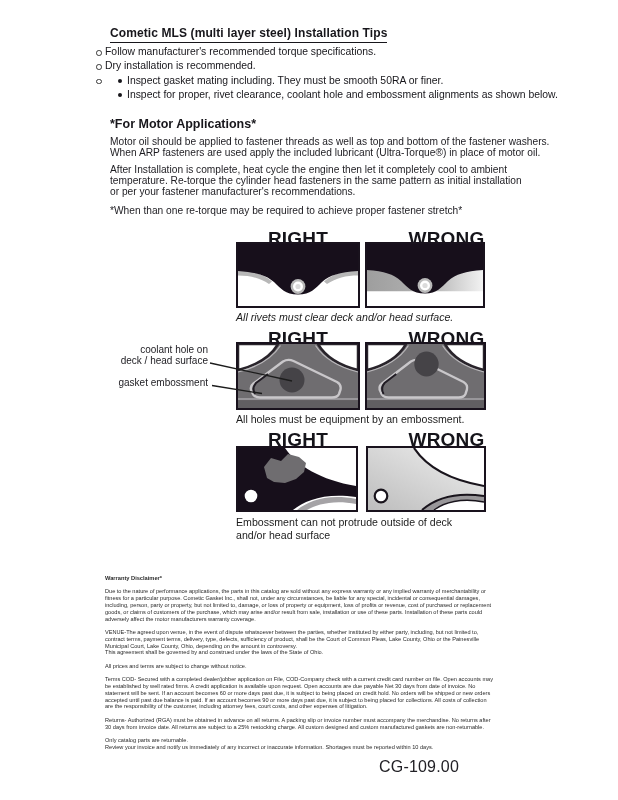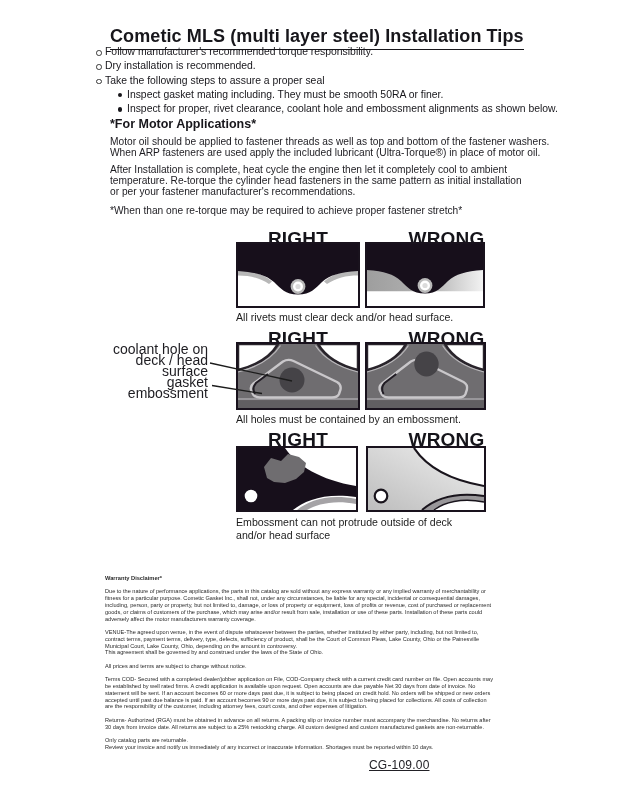--- a/index.html
+++ b/index.html
@@ -1,21 +1,21 @@
 <!DOCTYPE html>
 <html><head>
 <meta charset="utf-8">
 <style>
   html,body{margin:0;padding:0;}
   body{width:618px;height:800px;background:#ffffff;overflow:hidden;
        font-family:"Liberation Sans","DejaVu Sans",sans-serif;color:#17161b;}
   .page{position:relative;width:618px;height:800px;background:#fff;}
 
   
-  .title{position:absolute;left:110px;top:26px;font-size:18px;font-weight:700;
+  .title{position:absolute;left:110px;top:26px;font-size:12px;font-weight:700;
          letter-spacing:.1px;border-bottom:1.6px solid #17161b;padding-bottom:2px;}
   .bullets{position:absolute;left:96px;top:45px;width:470px;font-size:10.4px;line-height:14.3px;}
   .b{position:relative;padding-left:9px;}
   .b.l2{margin-left:22px;}
   .marker{position:absolute;left:0;border-radius:50%;}
   .marker.open{top:5px;width:3.6px;height:3.6px;border:1px solid #3a3a3a;}
   .marker.dot{top:5.2px;width:4.4px;height:4.4px;background:#17161b;}
 
   
   .diesel-h{position:absolute;left:110px;top:117px;font-size:12.5px;font-weight:700;}
@@ -29,44 +29,44 @@
   .dcap{position:absolute;font-size:10.6px;line-height:12.6px;color:#1c1c1c;white-space:pre-line;}
   .dbox{position:absolute;border:2px solid #19121d;background:#fff;display:block;}
   .r1{top:242px;height:62px;} .r2{top:342px;height:64px;} .r3{top:446px;height:62px;}
   .bxL1{left:236px;width:120px;} .bxR1{left:365px;width:116px;}
   .bxL2{left:236px;width:120px;} .bxR2{left:365px;width:117px;}
   .bxL3{left:236px;width:118px;} .bxR3{left:366px;width:116px;}
   .lw1{top:228px;} .lw2{top:328px;} .lw3{top:429px;}
   .lcL{left:236px;width:124px;} .lcR{left:386px;width:121px;}
 
   
-  .annot{position:absolute;left:96px;width:112px;text-align:right;font-size:14px;
+  .annot{position:absolute;left:96px;width:112px;text-align:right;font-size:10px;
          line-height:11px;white-space:pre-line;color:#1d1c21;}
   .an1{top:344px;} .an2{top:377px;}
   .leaders{position:absolute;left:96px;top:338px;width:200px;height:70px;z-index:6;pointer-events:none;}
 
   
   .legal{position:absolute;left:105px;top:575px;width:426px;font-size:5.6px;
          line-height:6.8px;color:#2a2a2a;}
   .legal .lh{font-weight:700;margin:0 0 6.6px 0;font-size:5.7px;}
   .legal p{margin:0 0 6.6px 0;white-space:pre-line;}
 
-  .pagenum{position:absolute;left:369px;top:758px;font-size:12px;color:#222126;letter-spacing:.2px;text-decoration:underline;}
+  .pagenum{position:absolute;left:379px;top:758px;font-size:16px;color:#222126;letter-spacing:.2px;}
 </style>
 </head>
 <body>
 
 <div class="page">
 
   <div class="title">Cometic MLS (multi layer steel) Installation Tips</div>
 
   <div class="bullets">
-    <div class="b l1"><span class="marker open"></span><span>Follow manufacturer's recommended torque responsibility.</span></div>
+    <div class="b l1"><span class="marker open"></span><span>Follow manufacturer's recommended torque specifications.</span></div>
     <div class="b l1"><span class="marker open"></span><span>Dry installation is recommended.</span></div>
-    <div class="b l1"><span class="marker open"></span><span>Take the following steps to assure a proper seal</span></div>
+    <div class="b l1"><span class="marker open"></span></div>
     <div class="b l2"><span class="marker dot"></span><span>Inspect gasket mating including.  They must be smooth 50RA or finer.</span></div>
     <div class="b l2"><span class="marker dot"></span><span>Inspect for proper, rivet clearance, coolant hole and embossment alignments as shown below.</span></div>
   </div>
 
   <div class="diesel-h">*For Motor Applications*</div>
   <div class="para p1">Motor oil should be applied to fastener threads as well as top and bottom of the fastener washers.
 When ARP fasteners are used apply the included lubricant (Ultra-Torque®) in place of motor oil.</div>
   <div class="para p2">After Installation is complete, heat cycle the engine then let it completely cool to ambient
 temperature. Re-torque the cylinder head fasteners in the same pattern as initial installation
 or per your fastener manufacturer's recommendations.</div>
@@ -93,21 +93,21 @@
       </linearGradient>
     </defs>
     <rect x="0" y="26" width="116" height="21.5" fill="url(#g1)"></rect>
     <rect x="0" y="47.5" width="116" height="14.5" fill="#ffffff"></rect>
     <path d="M0 0 H116 V26 C98 27.5 89 30 81 37 C74 43.5 70 49.5 58 49.5 C45 49.5 41 43.5 34 37 C26 30 18 27.5 0 26 Z" fill="#170f1b"></path>
     <circle cx="58" cy="41.5" r="7.4" fill="#b9b9b9"></circle>
     <circle cx="58" cy="41.5" r="5" fill="#ffffff"></circle>
     <circle cx="58" cy="41.5" r="2.6" fill="#dcdcdc"></circle>
   </svg>
 
-  <div class="dcap" style="left:236px;top:311px;">All rivets must clear deck and/or head surface.</div>
+  <div class="dcap" style="left:236px;top:311px;font-style:italic;">All rivets must clear deck and/or head surface.</div>
 
   <div class="dlabel lw2 lcL">RIGHT</div>
   <div class="dlabel lw2 lcR">WRONG</div>
 
   <svg class="dbox r2 bxL2" viewBox="0 0 120 64" preserveAspectRatio="none">
     <rect width="120" height="64" fill="#6f6d70"></rect>
     <path d="M0 0 H40 C33 12 20 21 0 26 Z" fill="#ffffff" stroke="#29242b" stroke-width="2.5"></path>
     <path d="M120 0 H80 C87 12 100 21 120 26 Z" fill="#ffffff" stroke="#29242b" stroke-width="2.5"></path>
     <path d="M42.5 1.5 C35 13 22 22.5 0 28" stroke="#bdbbbe" stroke-width="1.2" fill="none"></path>
     <path d="M77.5 1.5 C85 13 98 22.5 120 28" stroke="#bdbbbe" stroke-width="1.2" fill="none"></path>
@@ -132,21 +132,21 @@
   </svg>
 
   <div class="annot an1">coolant hole on
 deck / head surface</div>
   <div class="annot an2">gasket embossment</div>
   <svg class="leaders" viewBox="0 0 200 70">
     <line x1="114" y1="25" x2="196" y2="43" stroke="#1c1c1c" stroke-width="1.3"></line>
     <line x1="116" y1="47.5" x2="166" y2="55.5" stroke="#1c1c1c" stroke-width="1.3"></line>
   </svg>
 
-  <div class="dcap" style="left:236px;top:413px;">All holes must be contained by an embossment.</div>
+  <div class="dcap" style="left:236px;top:413px;">All holes must be equipment by an embossment.</div>
 
   <div class="dlabel lw3 lcL">RIGHT</div>
   <div class="dlabel lw3 lcR">WRONG</div>
 
   <svg class="dbox r3 bxL3" viewBox="0 0 118 62" preserveAspectRatio="none">
     <rect width="118" height="62" fill="#ffffff"></rect>
     <path d="M0 0 H47 C59 18 83 32 118 38 V49 C88 44.5 67 52 55 62 H0 Z" fill="#170f1b"></path>
     <path d="M59 62 C71 52.5 90 45.5 118 51 V56 C95 51.5 79 56.5 69 62 Z" fill="#a5a3a6"></path>
     <path d="M29 30 L26 19 L33 10 L43 13 L50 6 L61 9 L68 15 L66 24 L58 31 L47 35 L36 34 Z" fill="#6f6d70"></path>
     <circle cx="13" cy="48" r="6.3" fill="#ffffff"></circle>

